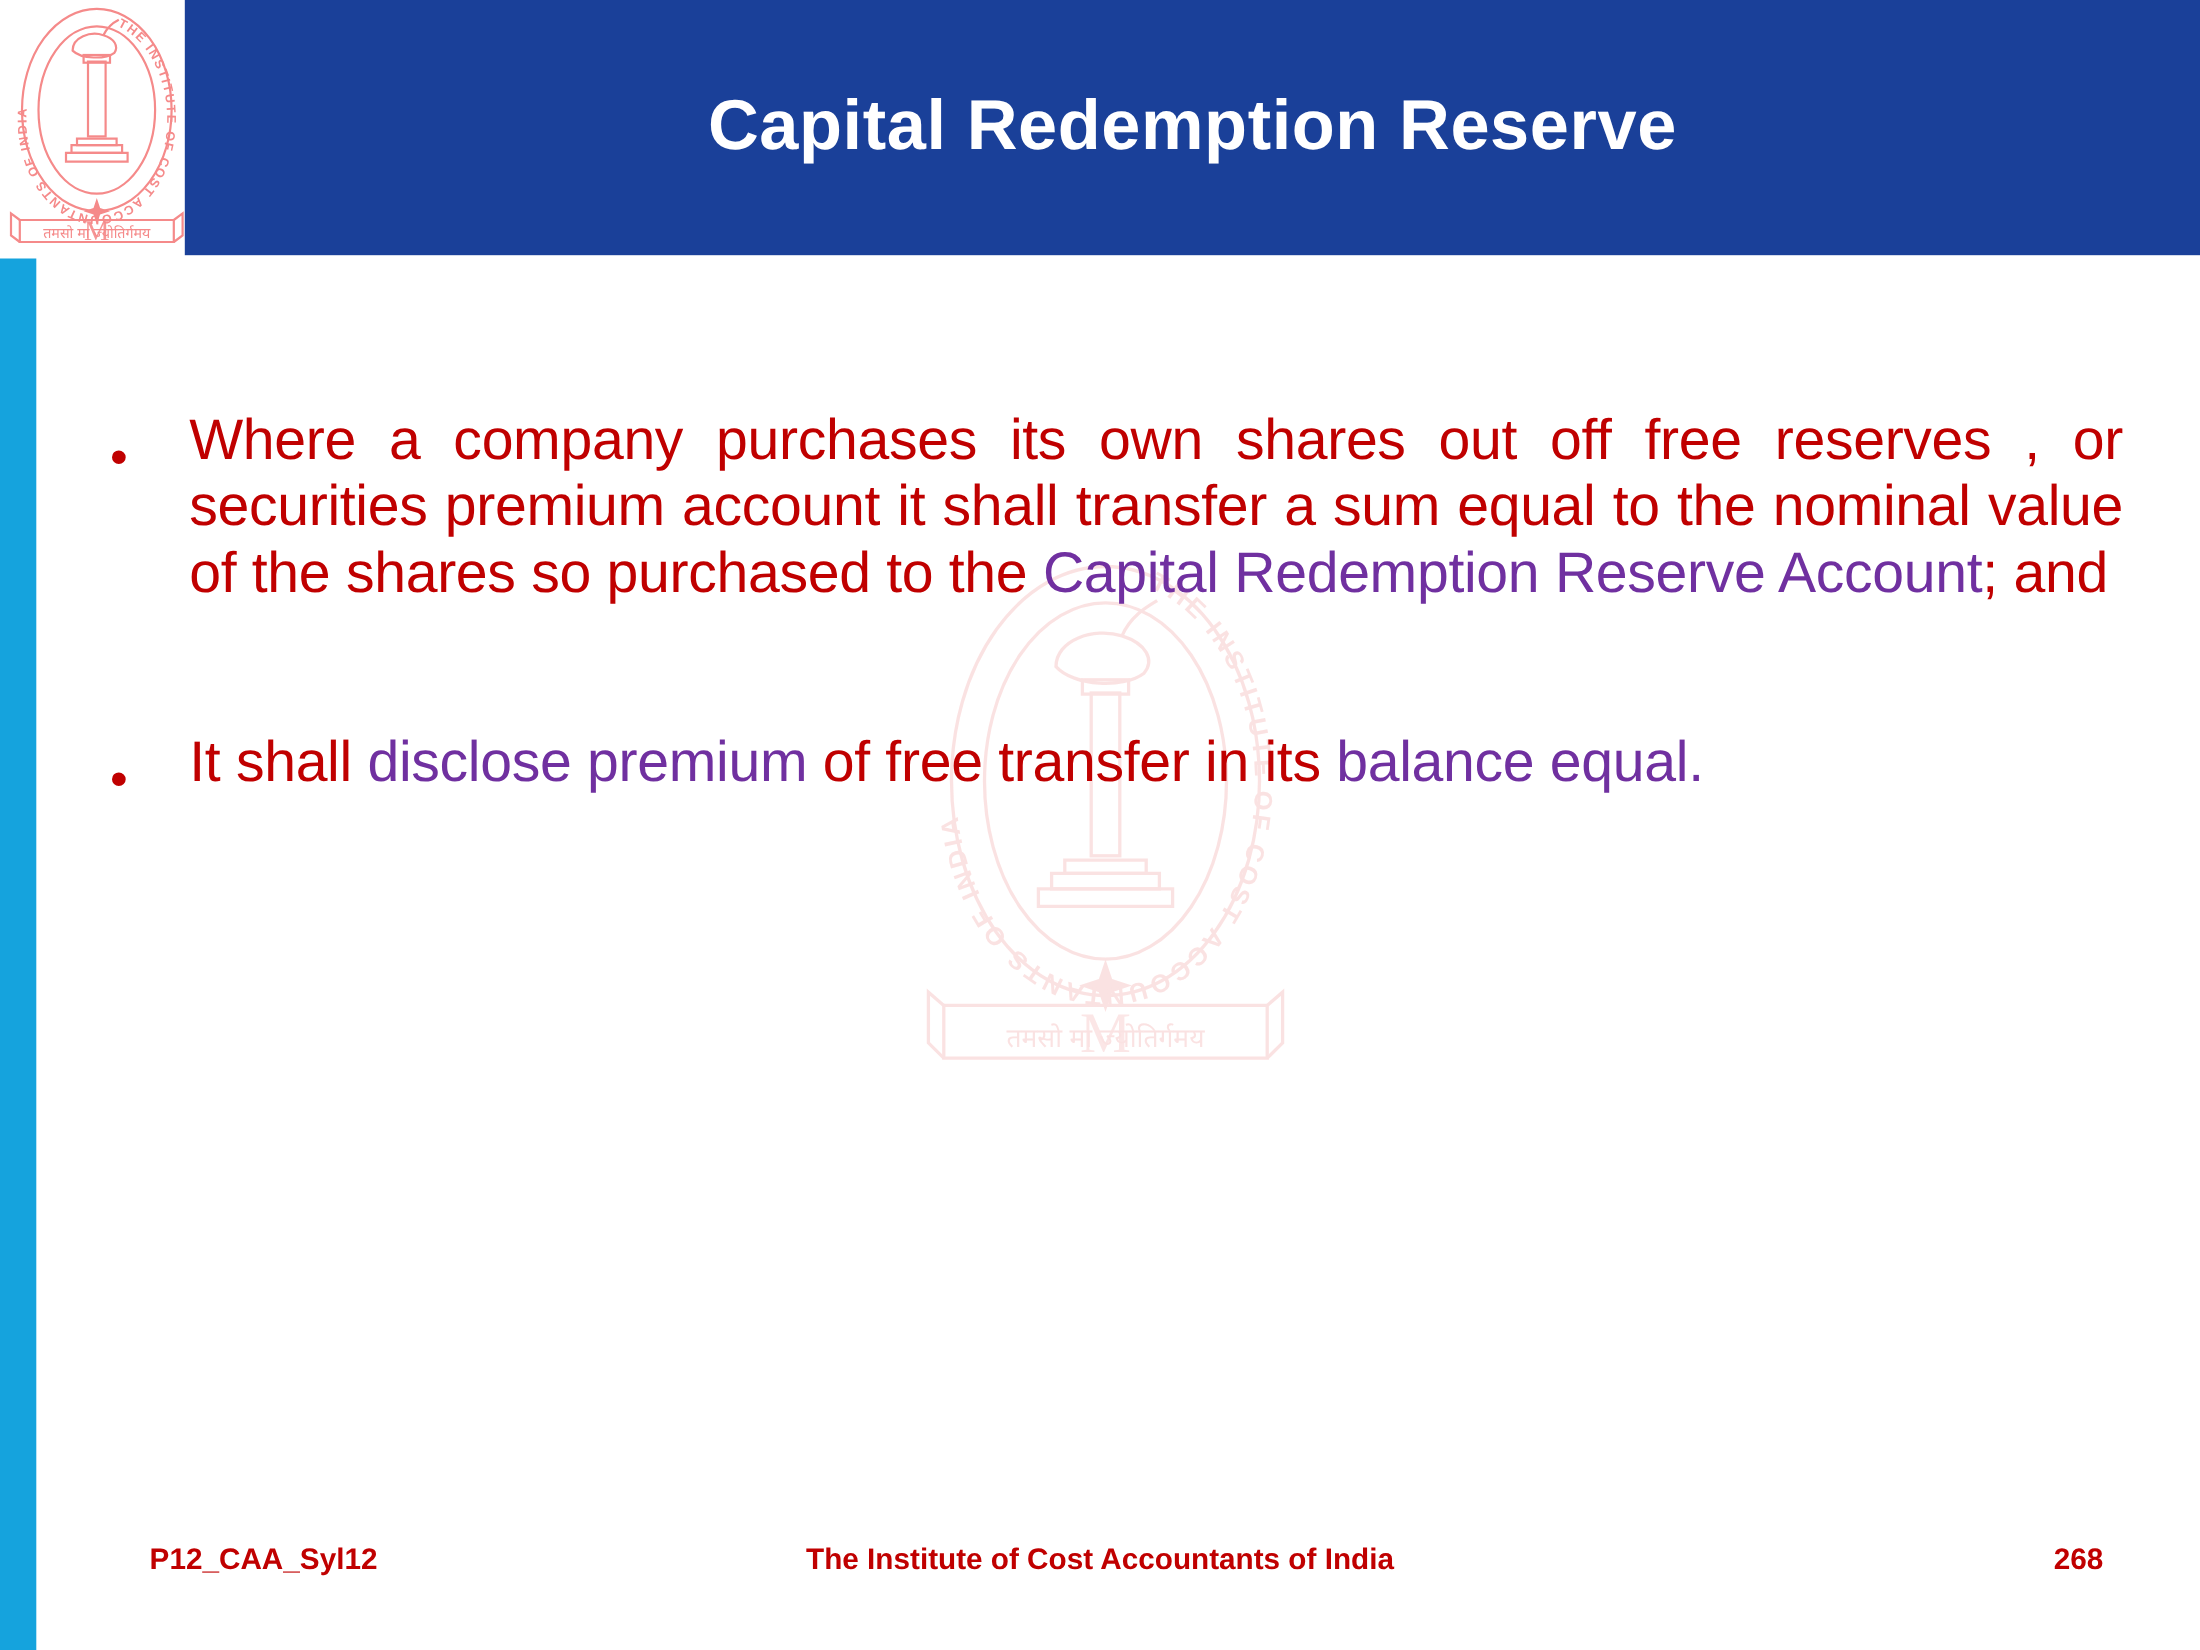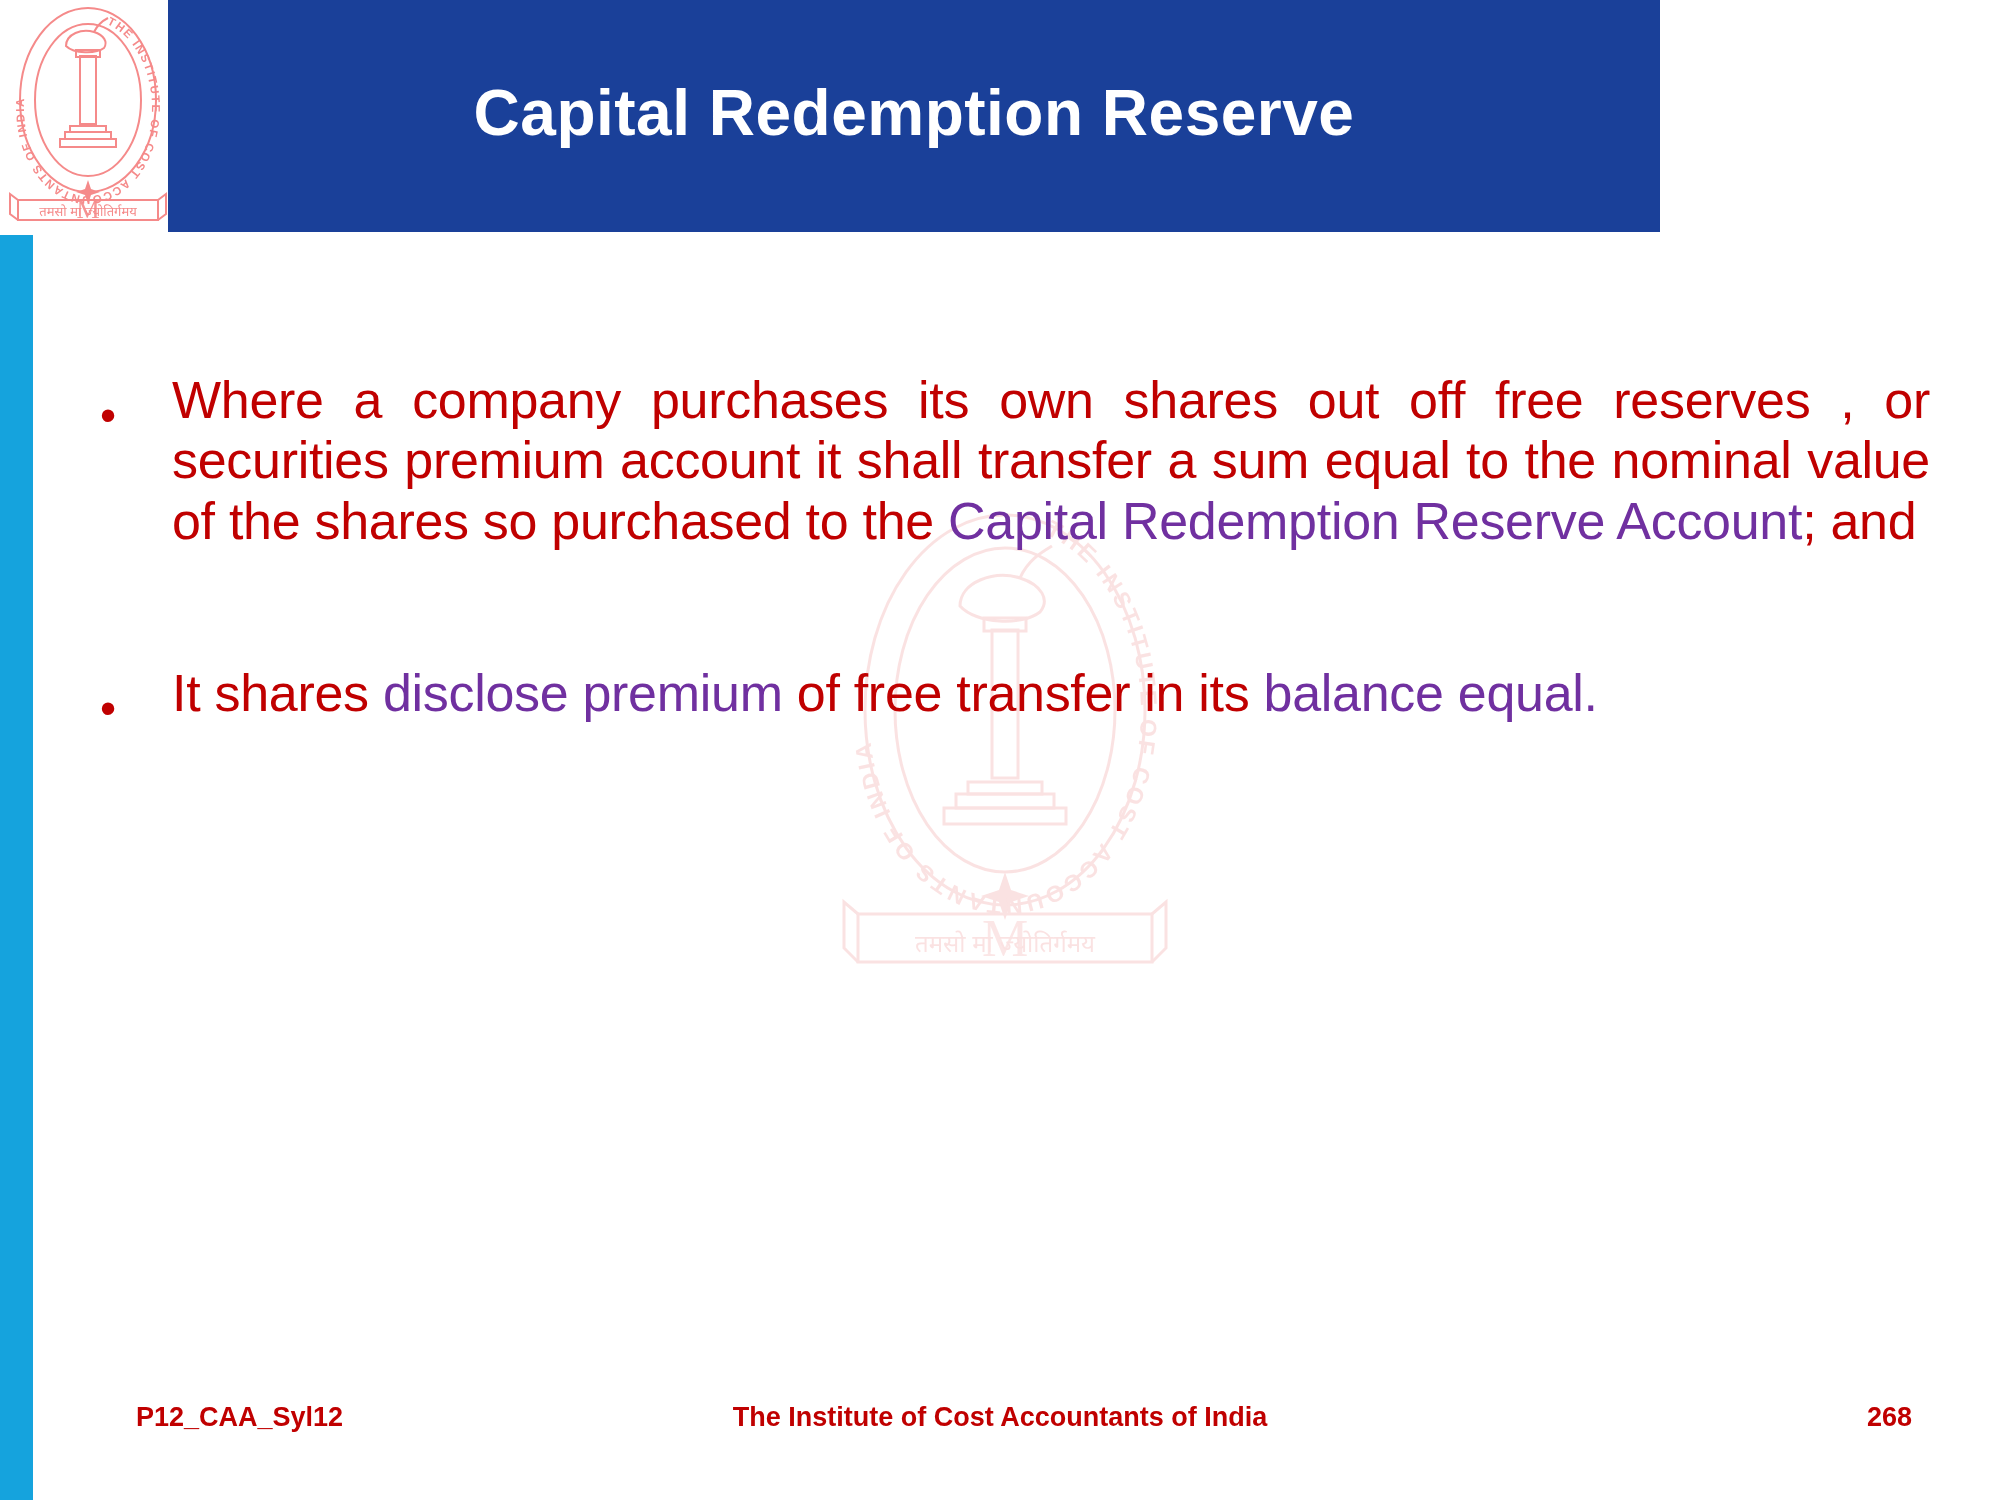--- a/index.html
+++ b/index.html
@@ -15,21 +15,21 @@
     height: 1500px;
     background: #ffffff;
     overflow: hidden;
   }
 
   
   #title-bar {
     position: absolute;
     left: 168px;
     top: 0px;
-    width: 1492px;
+    width: 1832px;
     height: 232px;
     background: #1a4099;
     display: flex;
     align-items: center;
     justify-content: center;
   }
   #title-text {
     color: #ffffff;
     font-size: 64px;
     font-weight: bold;
@@ -226,21 +226,21 @@
     <div class="bullet-row">
       <div class="bullet-mark">•</div>
       <div class="bullet-body just-block">
         <span class="red">Where a company purchases its own shares out off free reserves , or securities premium account it shall transfer a sum equal to the nominal value of the shares so purchased to the </span><span class="purple">Capital Redemption Reserve Account</span><span class="red">; and</span>
       </div>
     </div>
 
     <div id="bullet-2-wrap" class="bullet-row">
       <div class="bullet-mark">•</div>
       <div class="bullet-body just-block">
-        <span class="red">It shares </span><span class="purple">disclose premium </span><span class="red">of free transfer in its </span><span class="purple">balance equal.</span>
+        <span class="red">It shall </span><span class="purple">disclose premium </span><span class="red">of free transfer in its </span><span class="purple">balance equal.</span>
       </div>
     </div>
 
   </div>
 
   <div id="footer">
     <div id="footer-left">P12_CAA_Syl12</div>
     <div id="footer-center">The Institute of Cost Accountants of India</div>
     <div id="footer-right">268</div>
   </div>

